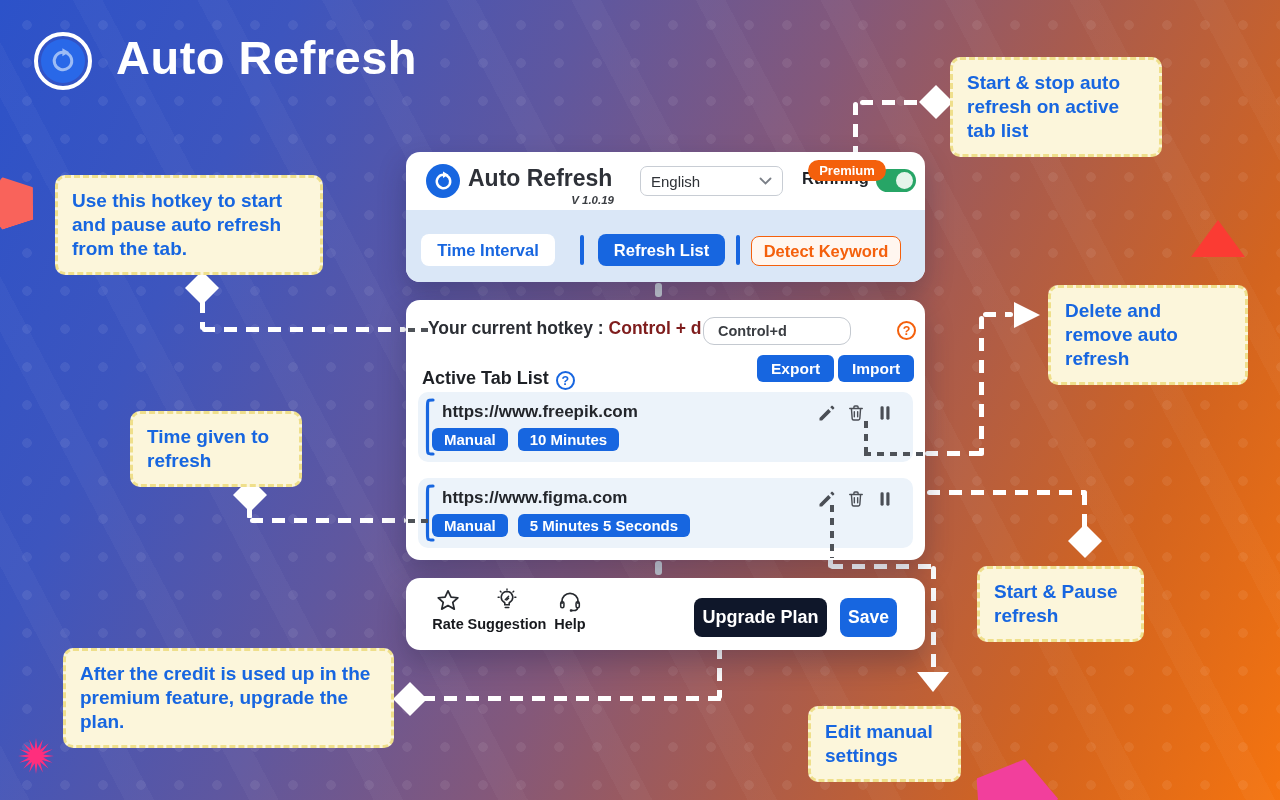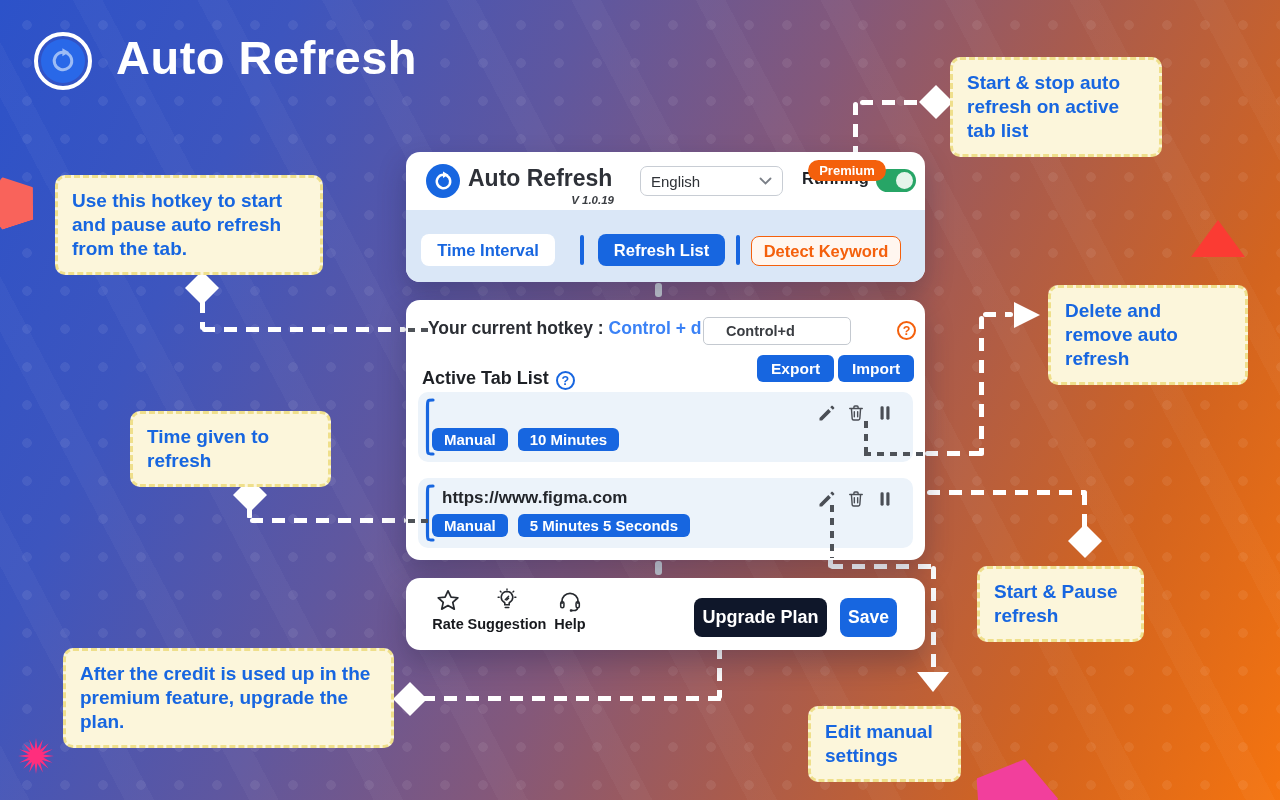--- a/index.html
+++ b/index.html
@@ -30,22 +30,22 @@
   .ph-tabs{position:absolute;left:0;top:58px;width:100%;height:72px;background:#DAE7F7;}
   .tab{position:absolute;height:32px;border-radius:8px;display:flex;align-items:center;justify-content:center;font-size:16.5px;font-weight:600;cursor:pointer;}
   .tab-white{left:15px;top:24px;width:134px;background:#fff;color:#1766E0;}
   .tab-active{left:192px;top:24px;width:127px;background:#1766E0;color:#fff;}
   .tab-premium{left:345px;top:26px;width:150px;height:30px;background:#FFF6EF;border:1.5px solid #F4600C;color:#F4600C;}
   .tab-divider{position:absolute;top:25px;width:4px;height:30px;border-radius:2px;background:#1766E0;}
   .premium-badge{position:absolute;left:402px;top:8px;width:78px;height:21px;background:#F4600C;border-radius:11px;color:#fff;font-size:13px;font-weight:700;display:flex;align-items:center;justify-content:center;}
   
   #panel-list{left:406px;top:300px;width:519px;height:260px;}
   .hk-row{position:absolute;left:22px;top:18px;font-size:17.5px;font-weight:600;color:#2A2D33;}
-  .hk-blue{color:#3b82f6;}
-  .hk-input{position:absolute;left:297px;top:17px;width:148px;height:28px;border:1.5px solid #C4C9D0;border-radius:5px;font-size:14.5px;font-weight:700;color:#3A3D42;padding:0 22px;outline:none;background:#fff;}
+  .hk-blue{color:#7f1d1d;}
+  .hk-input{position:absolute;left:297px;top:17px;width:148px;height:28px;border:1.5px solid #C4C9D0;border-radius:11px;font-size:14.5px;font-weight:700;color:#3A3D42;padding:0 14px;outline:none;background:#fff;}
   .help-circle{width:19px;height:19px;border-radius:50%;display:inline-flex;align-items:center;justify-content:center;font-size:12.5px;font-weight:800;cursor:pointer;}
   .help-orange{position:absolute;right:9px;top:21px;border:2px solid #F4600C;color:#F4600C;}
   .help-blue{border:2px solid #1766E0;color:#1766E0;margin-left:7px;position:relative;top:2px;}
   .atl-title{position:absolute;left:16px;top:56px;font-size:18px;font-weight:800;color:#1E2126;display:flex;align-items:center;margin-top:12px;}
   .btn-blue-sm{position:absolute;top:55px;height:27px;background:#1766E0;border:none;border-radius:6px;color:#fff;font-size:15.5px;font-weight:700;padding:0 14px;cursor:pointer;}
   #btn-export{left:351px;}
   #btn-import{left:432px;}
   .tab-item{position:absolute;left:12px;width:495px;height:70px;background:#ECF3FA;border-radius:10px;padding:10px 14px 0 24px;}
   #tab-item-0{top:92px;} #tab-item-1{top:178px;}
   .bracket{position:absolute;left:6px;top:6px;}
@@ -59,21 +59,21 @@
   .foot-act{position:absolute;top:10px;display:flex;flex-direction:column;align-items:center;gap:2px;cursor:pointer;}
   .foot-act .lbl{font-size:14.5px;font-weight:700;color:#17191D;}
   #act-rate{left:16px;width:52px;} #act-sug{left:56px;width:90px;} #act-help{left:140px;width:48px;}
   .btn-upgrade{position:absolute;left:288px;top:20px;width:133px;height:39px;background:#0f172a;border:none;border-radius:8px;color:#fff;font-size:18px;font-weight:700;cursor:pointer;}
   .btn-save{position:absolute;left:434px;top:20px;width:57px;height:39px;background:#1766E0;border:none;border-radius:8px;color:#ffffff;font-size:17.5px;font-weight:700;cursor:pointer;}
   
   .callout{position:absolute;background:#FCF6DB;border:3px dashed #EFDF8B;border-radius:10px;padding:11px 14px;color:#1766E0;font-size:19px;font-weight:600;line-height:1.26;z-index:5;}
   #co-toggle{left:950px;top:57px;width:212px;}
   #co-hotkey{left:55px;top:175px;width:268px;}
   #co-delete{left:1048px;top:285px;width:200px;}
-  #co-time{left:130px;top:411px;width:201px;}
+  #co-time{left:130px;top:411px;width:172px;}
   #co-pause{left:977px;top:566px;width:167px;}
   #co-upgrade{left:63px;top:648px;width:331px;}
   #co-edit{left:808px;top:694px;width:153px;margin-top:12px;}
   
   .dash-h{position:absolute;height:5px;background:repeating-linear-gradient(90deg,#fff 0 13px,transparent 13px 22px);z-index:2;border-radius:3px;}
   .dash-v{position:absolute;width:5px;background:repeating-linear-gradient(180deg,#fff 0 13px,transparent 13px 22px);z-index:2;border-radius:3px;}
   .ddash-h{position:absolute;height:4px;background:repeating-linear-gradient(90deg,#4E5258 0 7px,transparent 7px 13px);z-index:4;}
   .ddash-v{position:absolute;width:4px;background:repeating-linear-gradient(180deg,#4E5258 0 7px,transparent 7px 13px);z-index:4;}
   .diamond{position:absolute;width:24px;height:24px;background:#fff;transform:rotate(45deg);z-index:5;}
   .tri-right{position:absolute;width:0;height:0;border-top:13px solid transparent;border-bottom:13px solid transparent;border-left:26px solid #fff;z-index:5;}
@@ -151,20 +151,21 @@
       <span>Active Tab List</span>
       <span class="help-circle help-blue">?</span>
     </div>
     <button class="btn-blue-sm" id="btn-export">Export</button>
     <button class="btn-blue-sm" id="btn-import">Import</button>
 
     <div class="tab-item" id="tab-item-0">
       <svg class="bracket" width="12" height="58" viewBox="0 0 12 58">
         <path d="M9 2 C3.5 2 3.5 2 3.5 9 L3.5 49 C3.5 56 3.5 56 9 56" fill="none" stroke="#1766E0" stroke-width="3.2" stroke-linecap="round"></path>
       </svg>
+      <div class="item-url">https://www.freepik.com</div>
       <div class="item-icons">
         <svg class="ico" viewBox="0 0 24 24">
           <path fill="#4A4E55" d="M3 17.9V21h3.1L16.7 10.4l-3.1-3.1L3 17.9zM20.6 6.5c.3-.3.3-.9 0-1.2l-1.9-1.9c-.3-.3-.9-.3-1.2 0l-1.6 1.6 3.1 3.1 1.6-1.6z"></path>
         </svg>
         <svg class="ico" viewBox="0 0 24 24">
           <path d="M4.5 6.5h15M9.5 6.5V4.8c0-.7.5-1.3 1.2-1.3h2.6c.7 0 1.2.6 1.2 1.3v1.7M6.5 6.5l.9 12.2c.05.9.8 1.6 1.7 1.6h5.8c.9 0 1.65-.7 1.7-1.6l.9-12.2M10 10.5v6M14 10.5v6" fill="none" stroke="#4A4E55" stroke-width="1.7" stroke-linecap="round"></path>
         </svg>
         <svg class="ico" viewBox="0 0 24 24">
           <rect x="6.6" y="4" width="3.8" height="16" rx="1.6" fill="#4A4E55"></rect>
           <rect x="13.6" y="4" width="3.8" height="16" rx="1.6" fill="#4A4E55"></rect>

